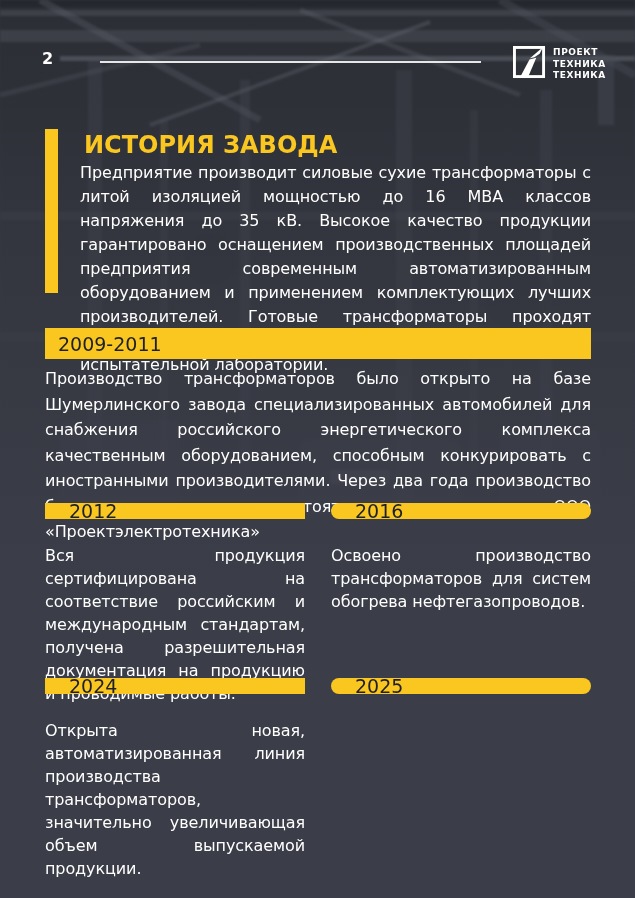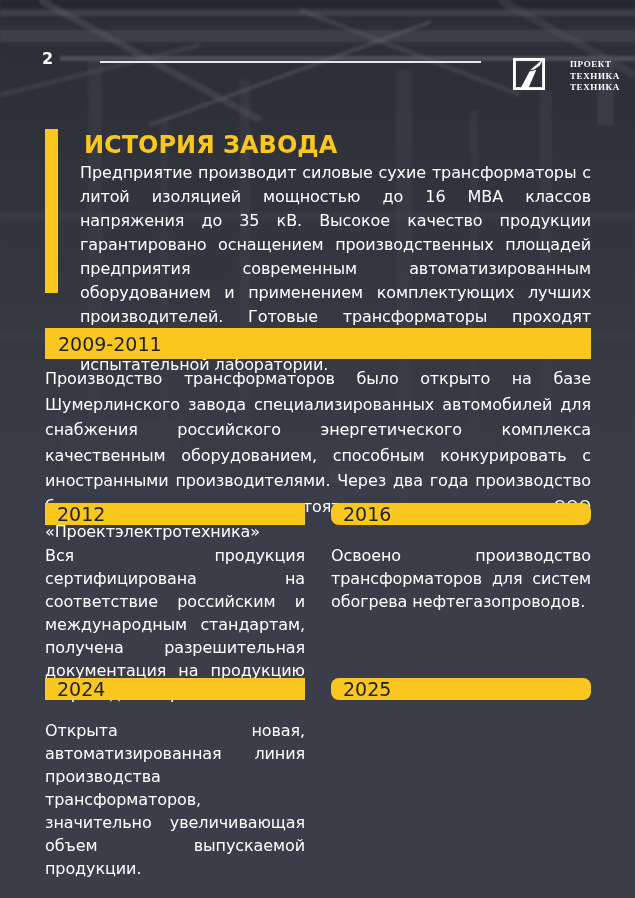--- a/index.html
+++ b/index.html
@@ -28,21 +28,21 @@
       var(--background) 100%);
   }
   .page-number{
     position:absolute;left:42px;top:49px;color:#fff;
     font-size:16px;font-weight:bold;
   }
   .header-rule{
     position:absolute;left:100px;top:61px;width:381px;height:2px;
     background:rgba(255,255,255,0.88);
   }
-  .logo{position:absolute;left:513px;top:58px;display:flex;gap:24px;font-family:Liberation Serif, serif;}
+  .logo{position:absolute;left:513px;top:46px;display:flex;gap:7px;}
   .logo-mark{overflow:visible;}
   .logo-text{
     color:#fff;font-size:9px;line-height:11.5px;font-weight:bold;
     letter-spacing:0.6px;margin-top:1px;
   }
   .accent-bar{
     position:absolute;left:45px;top:129px;width:13px;height:164px;
     background:var(--accent);
   }
   .title{
@@ -55,21 +55,21 @@
   }
   .intro{left:80px;top:161px;width:511px;line-height:24px;}
   .s1-text{left:45px;top:366px;width:546px;line-height:25.5px;}
   .col-text{width:260px;line-height:23px;}
   .banner{
     position:absolute;background:var(--accent);color:var(--banner-text);
     font-weight:normal;font-size:19px;display:flex;align-items:center;
     padding-left:13px;box-sizing:border-box;
   }
   .banner-full{left:45px;top:328px;width:546px;height:31px;}
-  .banner-col{width:260px;height:22px;padding-left:12px;}
+  .banner-col{width:260px;height:16px;padding-left:24px;}
   .col-left{left:45px;}
   .col-right{left:331px;border-radius:8px;}
   .row2{top:503px;}
   .row2-text{top:544px;}
   .row3{top:678px;}
   .row3-text{top:719px;}
 </style>
 </head>
 <body>
 

